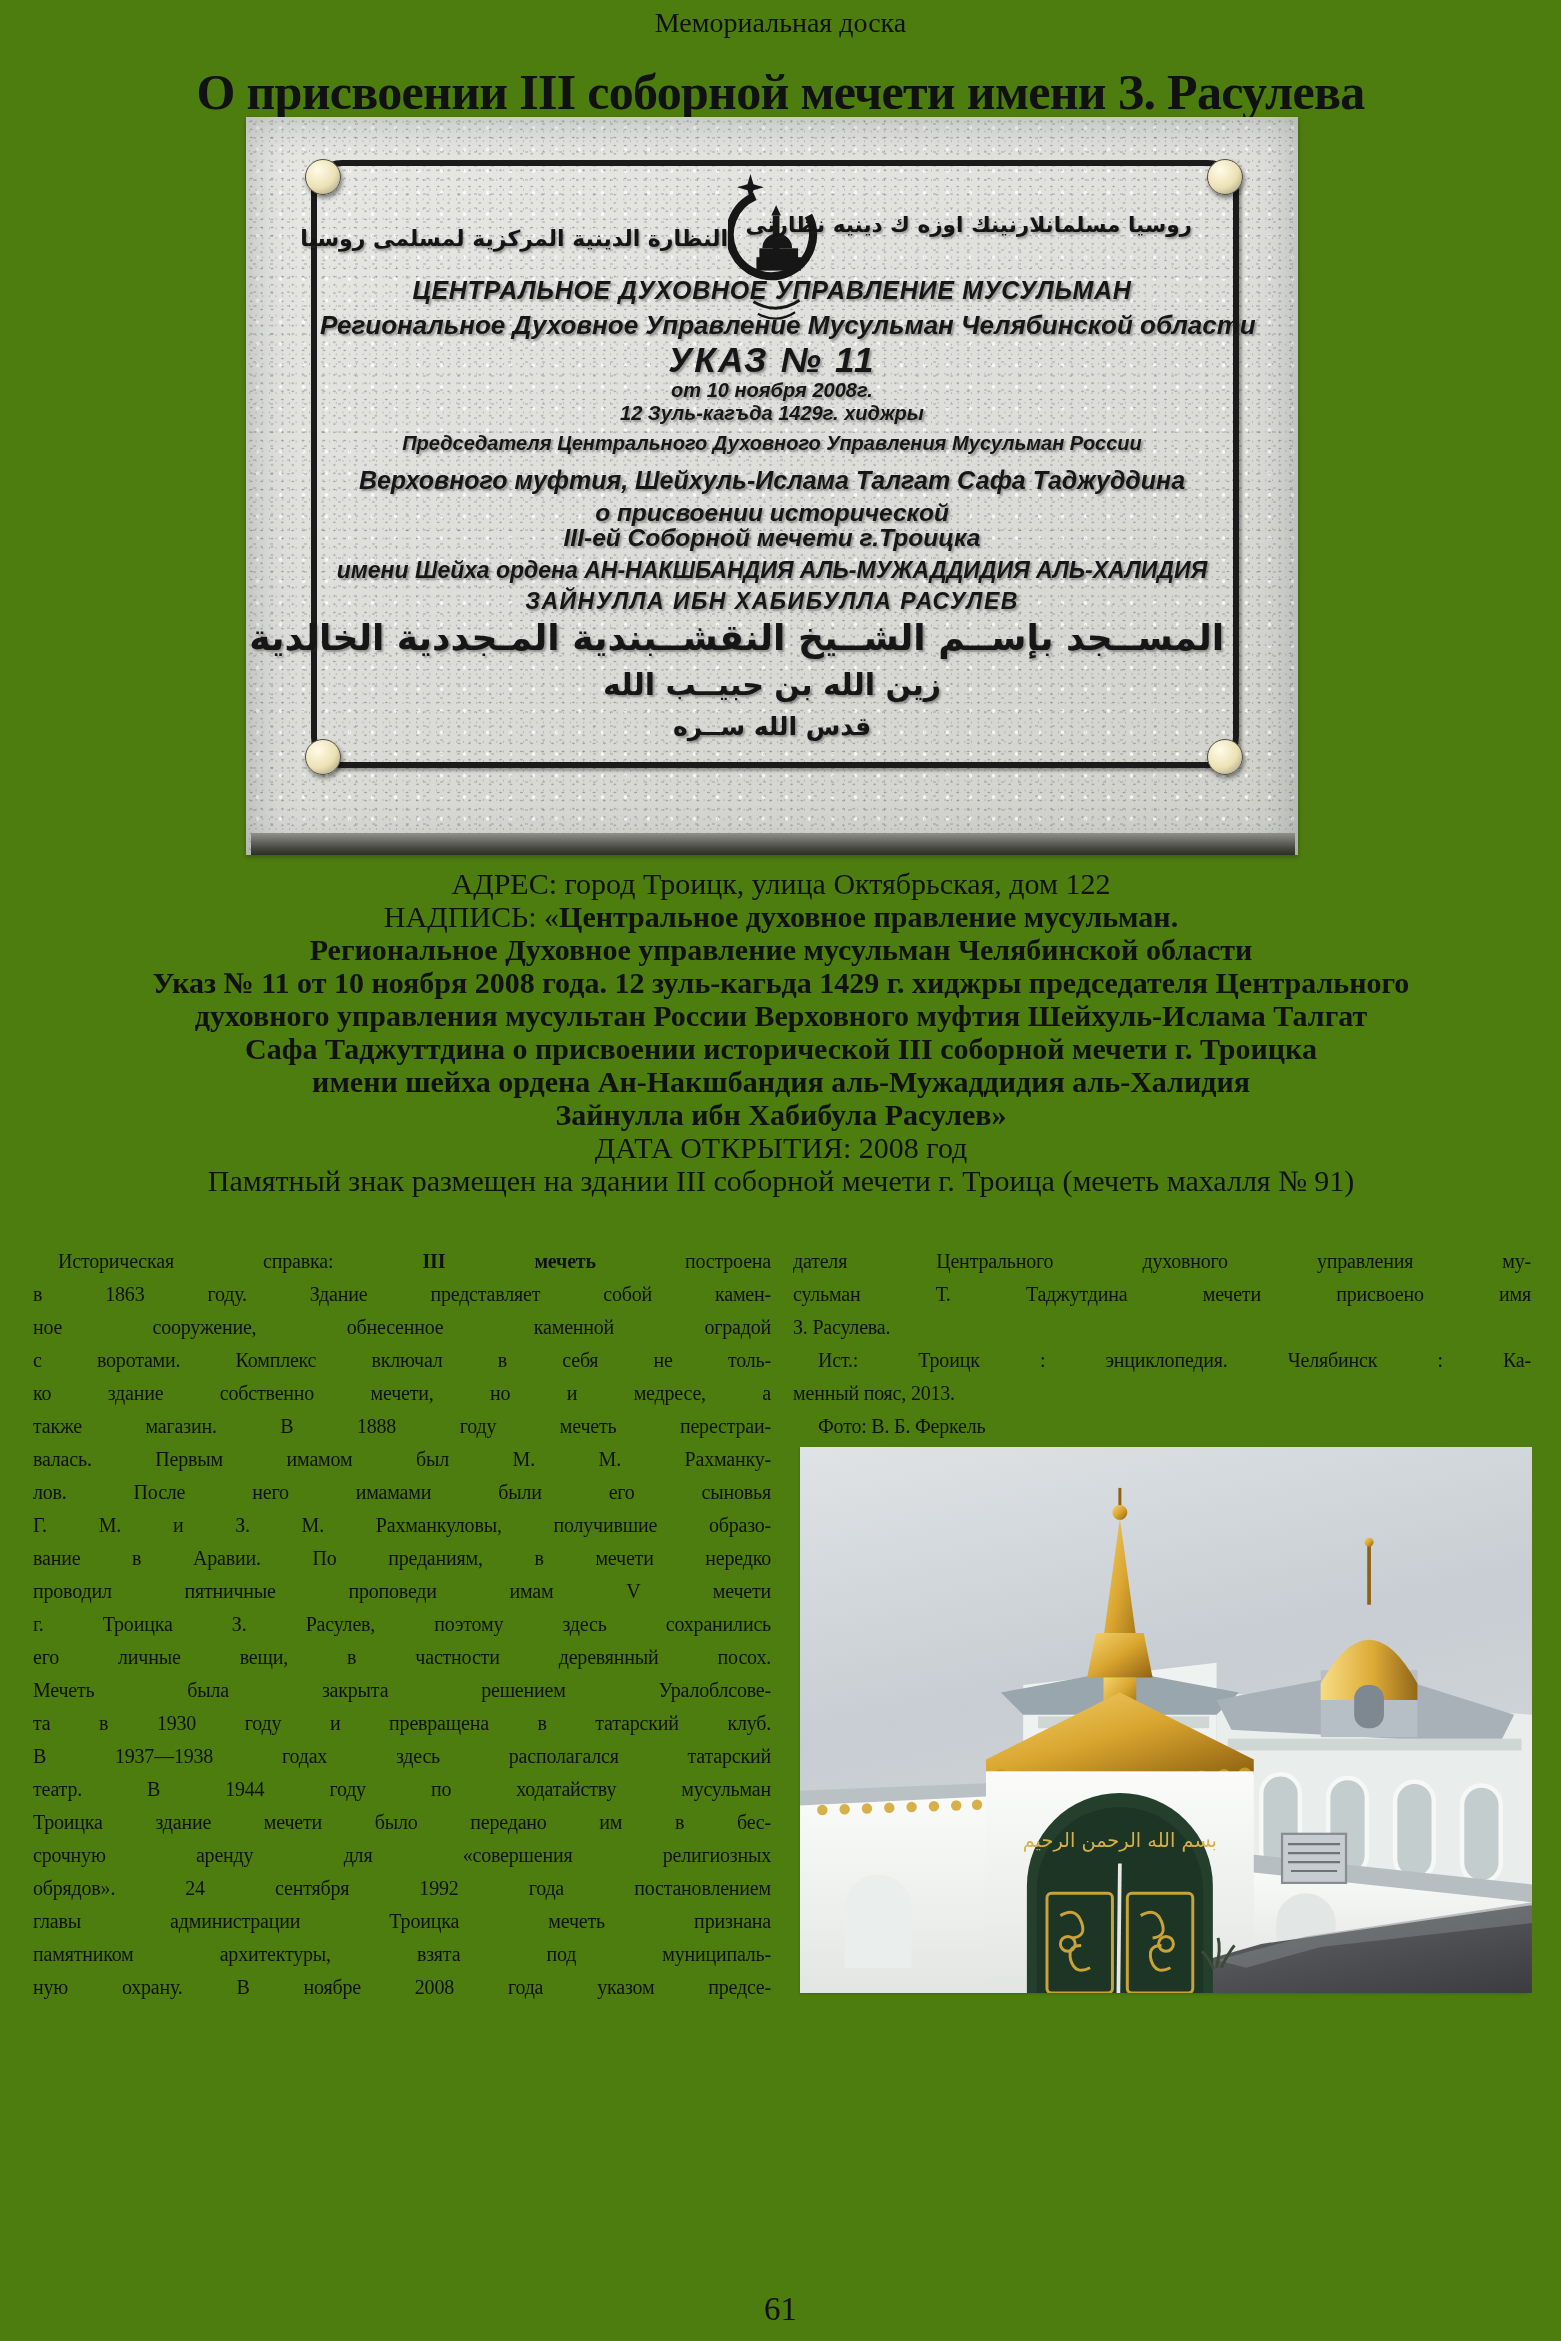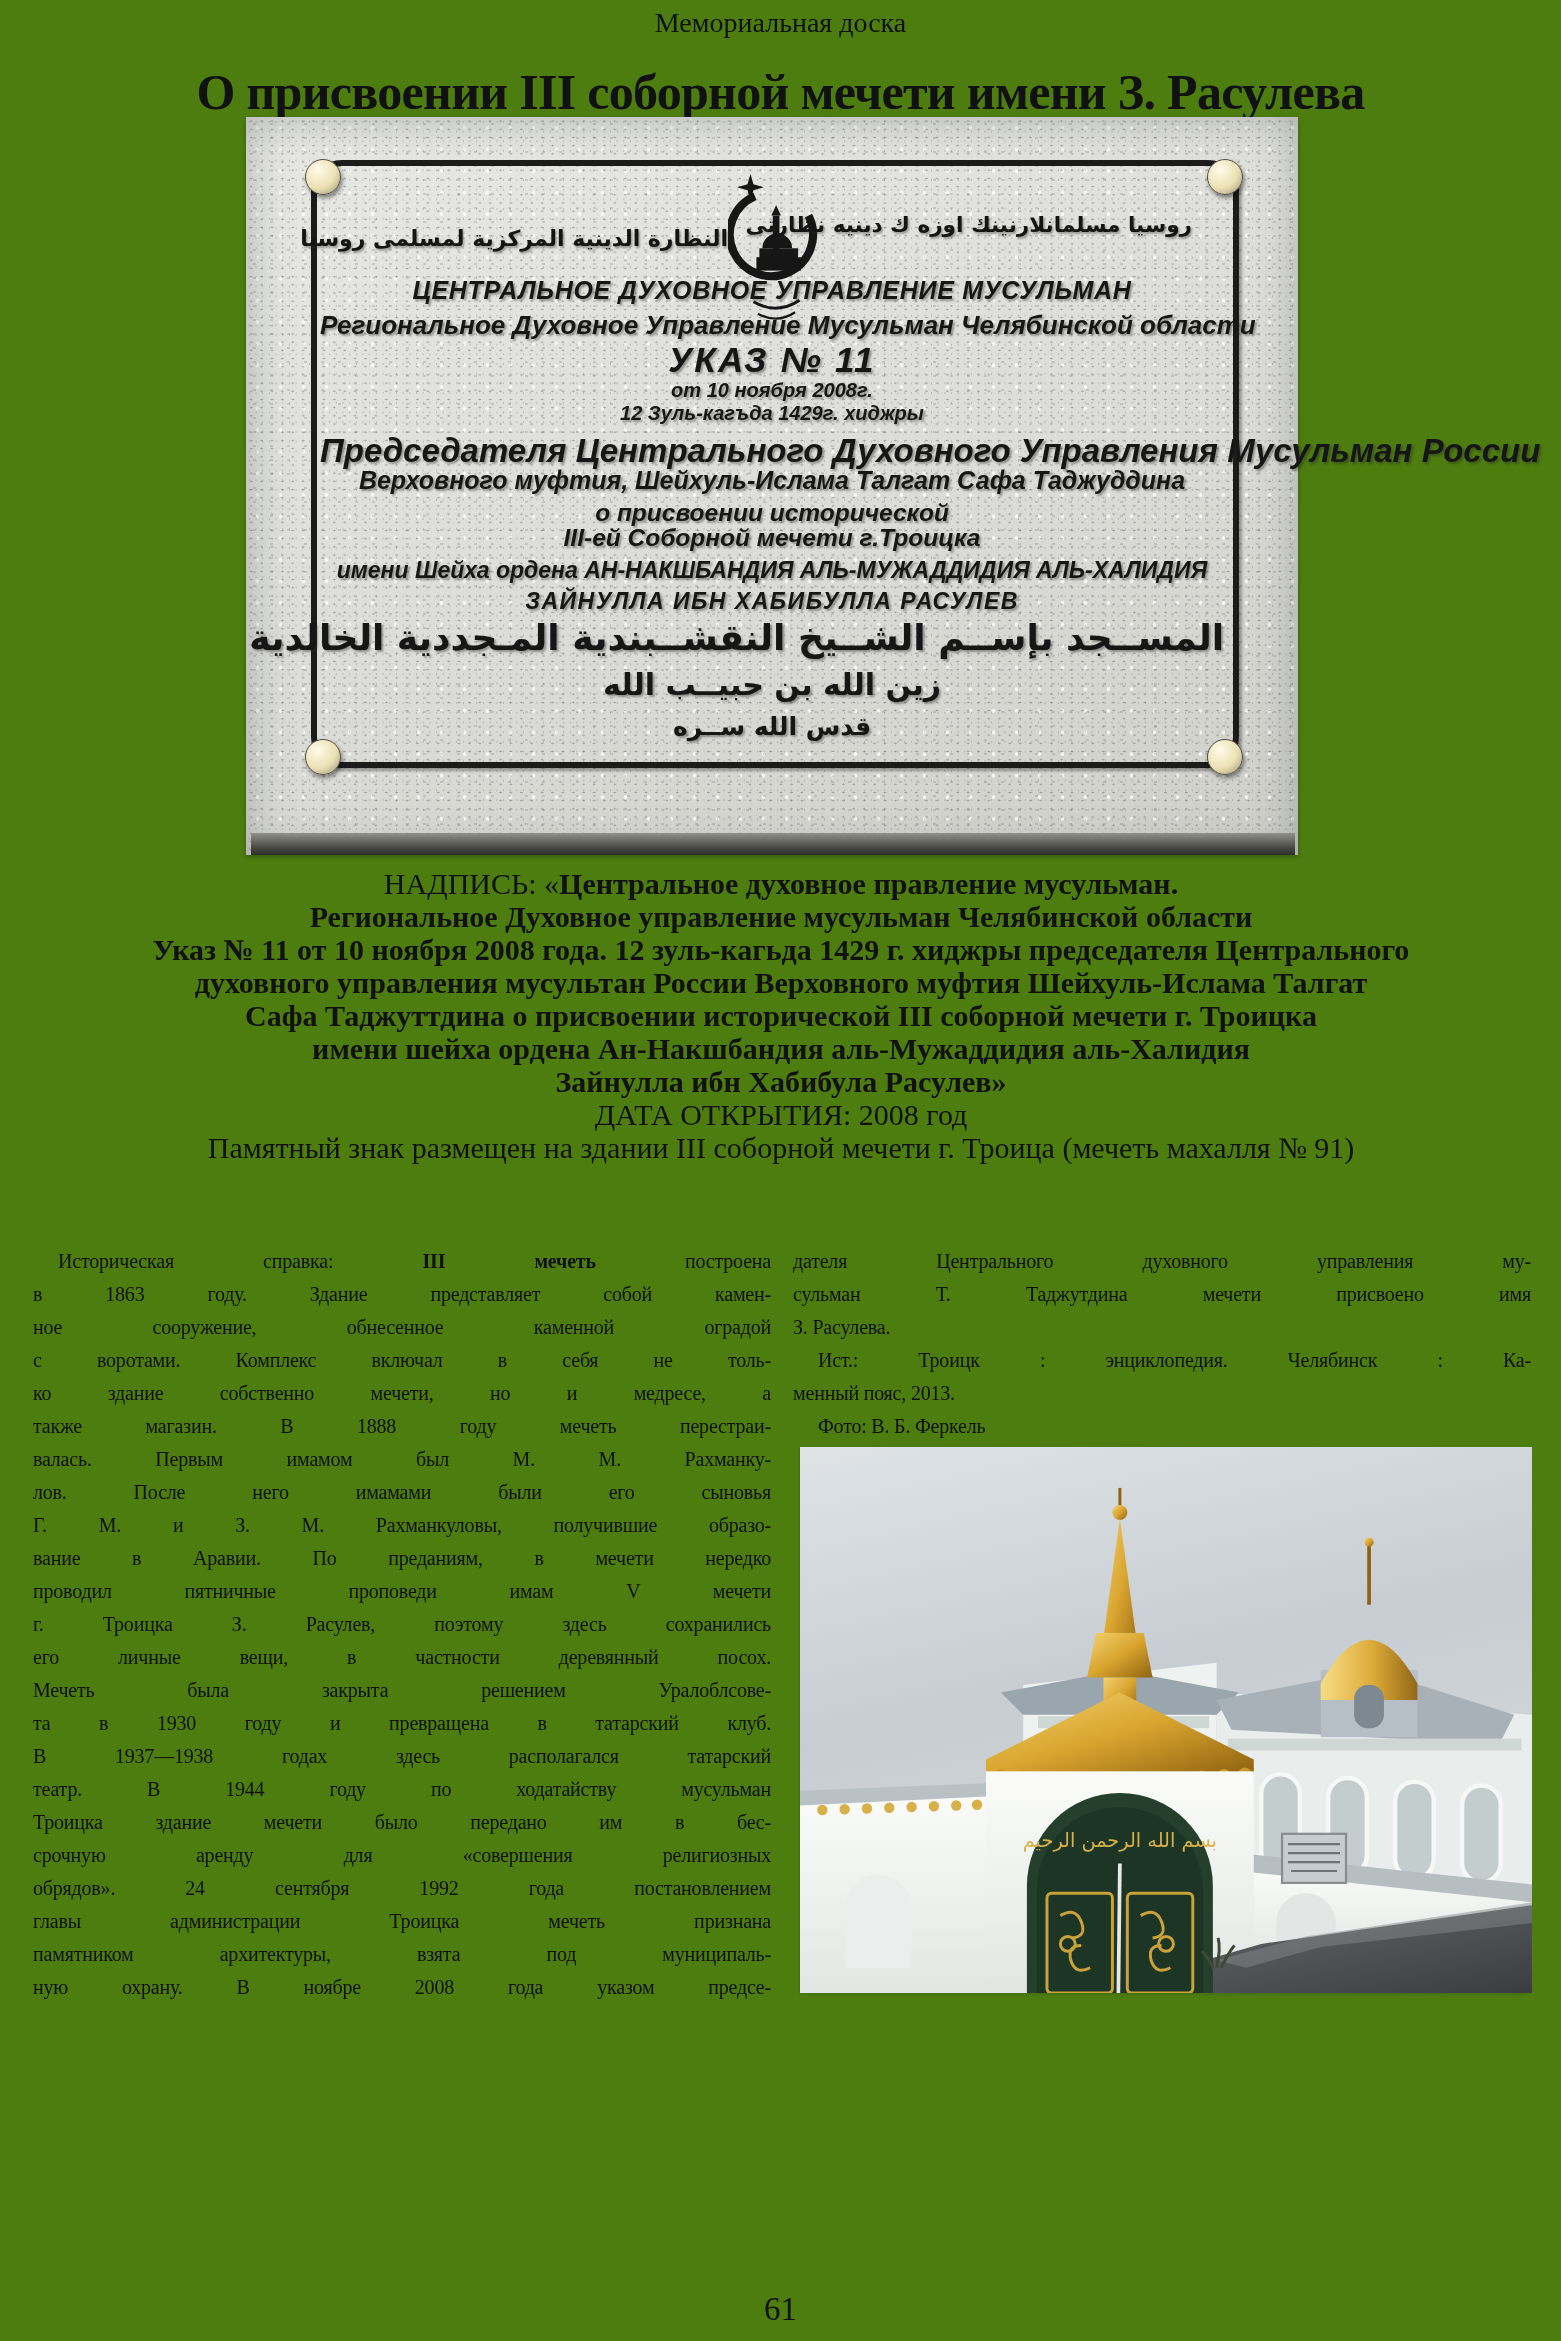--- a/index.html
+++ b/index.html
@@ -93,35 +93,36 @@
     </svg>
 
     <div class="ar-side" style="left:95px;top:109px;width:387px;text-align:center;font-size:22px;" dir="rtl">النظارة الدينية المركزية لمسلمى روسيا</div>
     <div class="ar-side" style="left:574px;top:95px;width:372px;text-align:center;font-size:21.6px;" dir="rtl">روسيا مسلمانلارنينك اوزه ك دينيه نظارتى</div>
 
     <div class="pl" style="top:159px;font-size:25px;letter-spacing:0.7px;">ЦЕНТРАЛЬНОЕ ДУХОВНОЕ УПРАВЛЕНИЕ МУСУЛЬМАН</div>
     <div class="pl" style="top:193px;font-size:26px;">Региональное Духовное Управление Мусульман Челябинской области</div>
     <div class="pl" style="top:223px;font-size:35px;letter-spacing:2.2px;">УКАЗ № 11</div>
     <div class="pl" style="top:262px;font-size:20px;">от 10 ноября 2008г.</div>
     <div class="pl" style="top:285px;font-size:20px;">12 Зуль-кагъда 1429г. хиджры</div>
-    <div class="pl" style="top:315px;font-size:33px;">Председателя Центрального Духовного Управления Мусульман России</div>
+    <div class="pl" style="top:315px;font-size:20px;">Председателя Центрального Духовного Управления Мусульман России</div>
     <div class="pl" style="top:349px;font-size:25px;">Верховного муфтия, Шейхуль-Ислама Талгат Сафа Таджуддина</div>
     <div class="pl" style="top:382px;font-size:24.5px;">о присвоении исторической</div>
     <div class="pl" style="top:407px;font-size:24.5px;">III-ей Соборной мечети г.Троицка</div>
     <div class="pl" style="top:440px;font-size:23px;">имени Шейха ордена АН-НАКШБАНДИЯ АЛЬ-МУЖАДДИДИЯ АЛЬ-ХАЛИДИЯ</div>
     <div class="pl" style="top:471px;font-size:23px;letter-spacing:1.5px;">ЗАЙНУЛЛА ИБН ХАБИБУЛЛА РАСУЛЕВ</div>
 
     <div class="pl ar" style="top:500px;font-size:36px;" dir="rtl">المســجد بإســم الشــيخ النقشــبندية المـجددية الخالدية</div>
     <div class="pl ar" style="top:550px;font-size:30px;" dir="rtl">زين الله بن حبيــب الله</div>
     <div class="pl ar" style="top:595px;font-size:25px;" dir="rtl">قدس الله ســره</div>
 
     <div class="plaque-base"></div>
   </div>
 
   <div class="info">
+      <div class="info-line">АДРЕС: город Троицк, улица Октябрьская, дом 122</div>
       <div class="info-line"><span>НАДПИСЬ: «</span><b>Центральное духовное правление мусульман.</b></div>
       <div class="info-line"><b>Региональное Духовное управление мусульман Челябинской области</b></div>
       <div class="info-line"><b>Указ № 11 от 10 ноября 2008 года. 12 зуль-кагьда 1429 г. хиджры председателя Центрального</b></div>
       <div class="info-line"><b>духовного управления мусультан России Верховного муфтия Шейхуль-Ислама Талгат</b></div>
       <div class="info-line"><b>Сафа Таджуттдина о присвоении исторической III соборной мечети г. Троицка</b></div>
       <div class="info-line"><b>имени шейха ордена Ан-Накшбандия аль-Мужаддидия аль-Халидия</b></div>
       <div class="info-line"><b>Зайнулла ибн Хабибула Расулев»</b></div>
       <div class="info-line">ДАТА ОТКРЫТИЯ: 2008 год</div>
       <div class="info-line">Памятный знак размещен на здании III соборной мечети г. Троица (мечеть махалля № 91)</div>
     </div>

